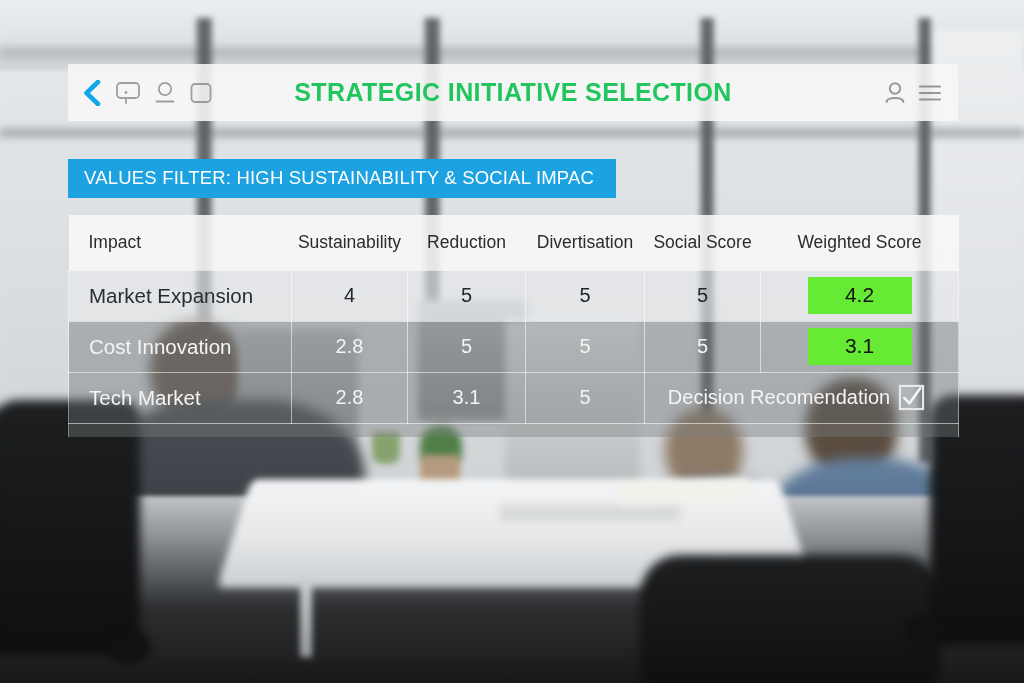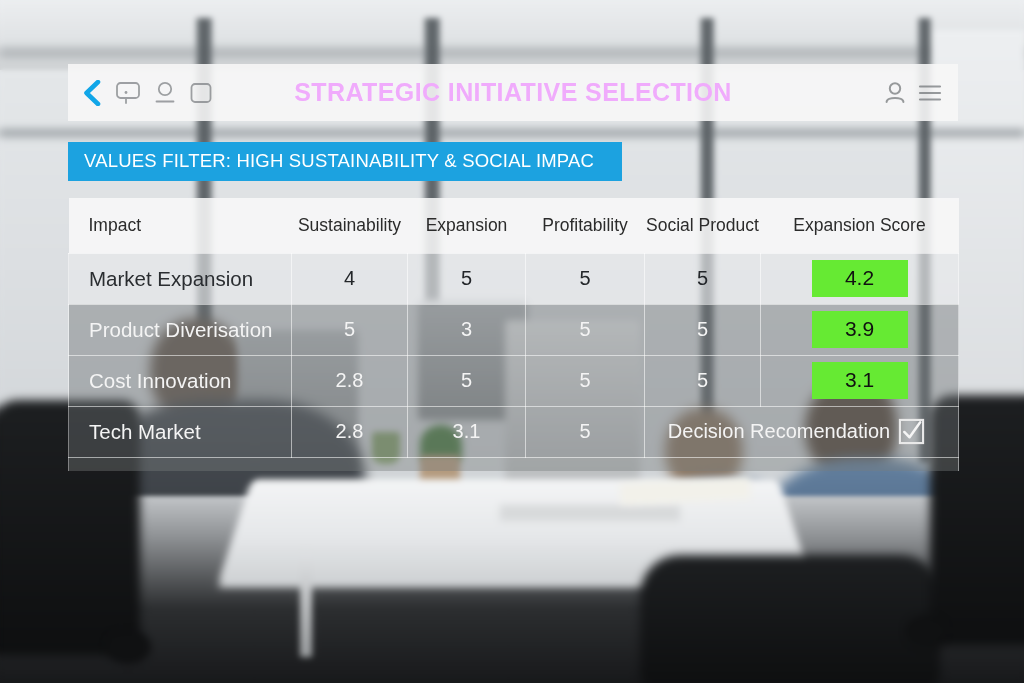--- a/index.html
+++ b/index.html
@@ -141,34 +141,34 @@
     background: rgba(247,247,247,0.88);
     display: flex; align-items: center;
     padding: 0 16px 0 14px;
   }
   #titlebar-left { display: flex; align-items: center; gap: 13px; }
   .back-chevron { width: 20px; height: 26px; flex: none; }
   .tb-icon { flex: none; opacity: .72; }
   #titlebar-title {
     position: absolute; left: 0; right: 0; text-align: center;
     font-size: 25px; font-weight: bold; letter-spacing: .4px;
-    color: #f0abfc;
+    color: #22c55e;
     pointer-events: none;
   }
   #titlebar-right { margin-left: auto; display: flex; align-items: center; gap: 12px; opacity: .62; }
 
   
   #filter-bar {
-    margin-top: 21px;
+    margin-top: 38px;
     display: inline-block;
     background: #1ca2e0;
     color: #fff;
     font-size: 18.5px;
     letter-spacing: .2px;
-    padding: 8px 28px 9px 16px;
+    padding: 8px 22px 9px 16px;
     white-space: nowrap;
   }
 
   
   #grid {
     margin-top: 17px;
     width: 890px;
     border-collapse: collapse;
     table-layout: fixed;
   }
@@ -219,21 +219,21 @@
   .cellval { display: inline-block; }
   .hl {
     display: inline-block;
     background: #66ea33;
     color: #111;
     font-size: 20px;
     padding: 6px 0 7px;
     width: 104px;
     text-align: center;
   }
-  td.wtd .hl { width: 96px; font-size: 21px; }
+  td.wtd .hl { width: 104px; font-size: 21px; }
 
   
   td.decision {
     text-align: right;
     padding-right: 10px;
     font-size: 17px;
     color: #f0f0f0;
     white-space: nowrap;
   }
   .decision-wrap { display: inline-flex; align-items: center; gap: 8px; }
@@ -330,42 +330,34 @@
         <col class="c-sus">
         <col class="c-inn">
       <col class="c-pro">
         <col class="c-soc">
         <col class="c-wtd">
     </colgroup>
     <thead>
       <tr>
         <th class="h-options">Impact</th>
         <th class="h-num">Sustainability</th>
-        <th class="h-num">Expansion</th>
-        <th class="h-num">Profitability</th>
-        <th class="h-num">Social Product</th>
-        <th class="h-num">Expansion Score</th>
+        <th class="h-num">Reduction</th>
+        <th class="h-num">Divertisation</th>
+        <th class="h-num">Social Score</th>
+        <th class="h-num">Weighted Score</th>
       </tr>
     </thead>
     <tbody id="grid-body">
         <tr class="light-row">
           <td>Market Expansion</td>
           <td><span class="cellval">4</span></td>
           <td><span class="cellval">5</span></td>
           <td><span class="cellval">5</span></td>
           <td><span class="cellval">5</span></td>
           <td class="wtd"><span class="hl">4.2</span></td>
-        </tr>
-        <tr class="mid-row">
-          <td>Product  Diverisation</td>
-          <td><span class="cellval">5</span></td>
-          <td><span class="cellval">3</span></td>
-          <td><span class="cellval">5</span></td>
-          <td><span class="cellval">5</span></td>
-          <td class="wtd"><span class="hl">3.9</span></td>
         </tr>
         <tr class="mid-row">
           <td>Cost Innovation</td>
           <td><span class="cellval">2.8</span></td>
           <td><span class="cellval">5</span></td>
           <td><span class="cellval">5</span></td>
           <td><span class="cellval">5</span></td>
           <td class="wtd"><span class="hl">3.1</span></td>
         </tr>
         <tr class="mid-row">

